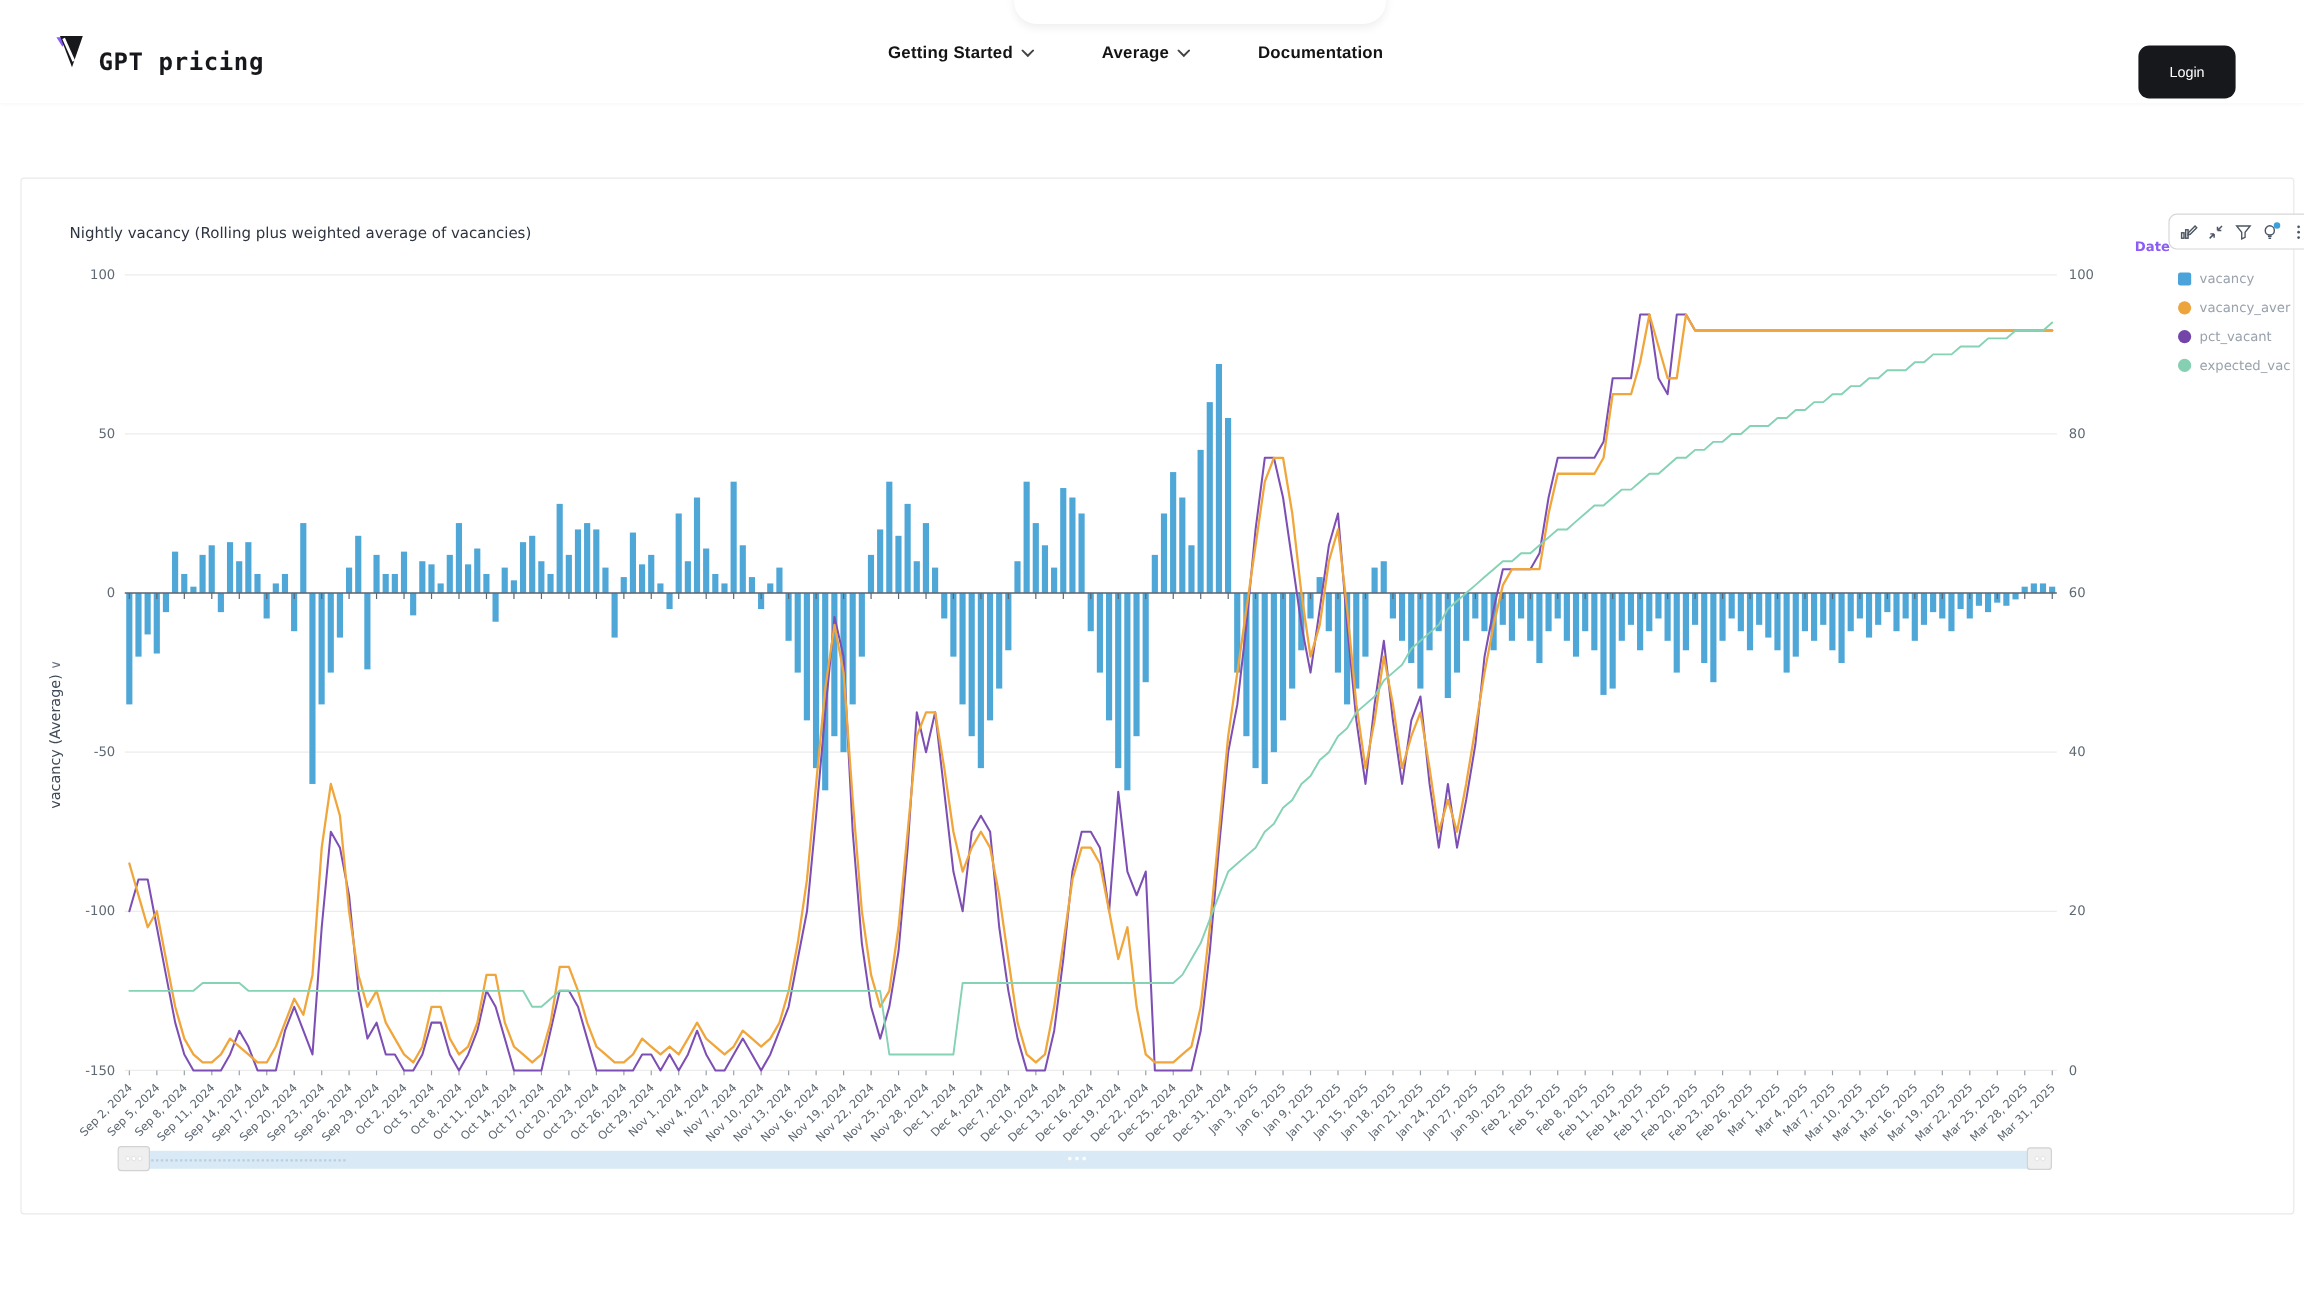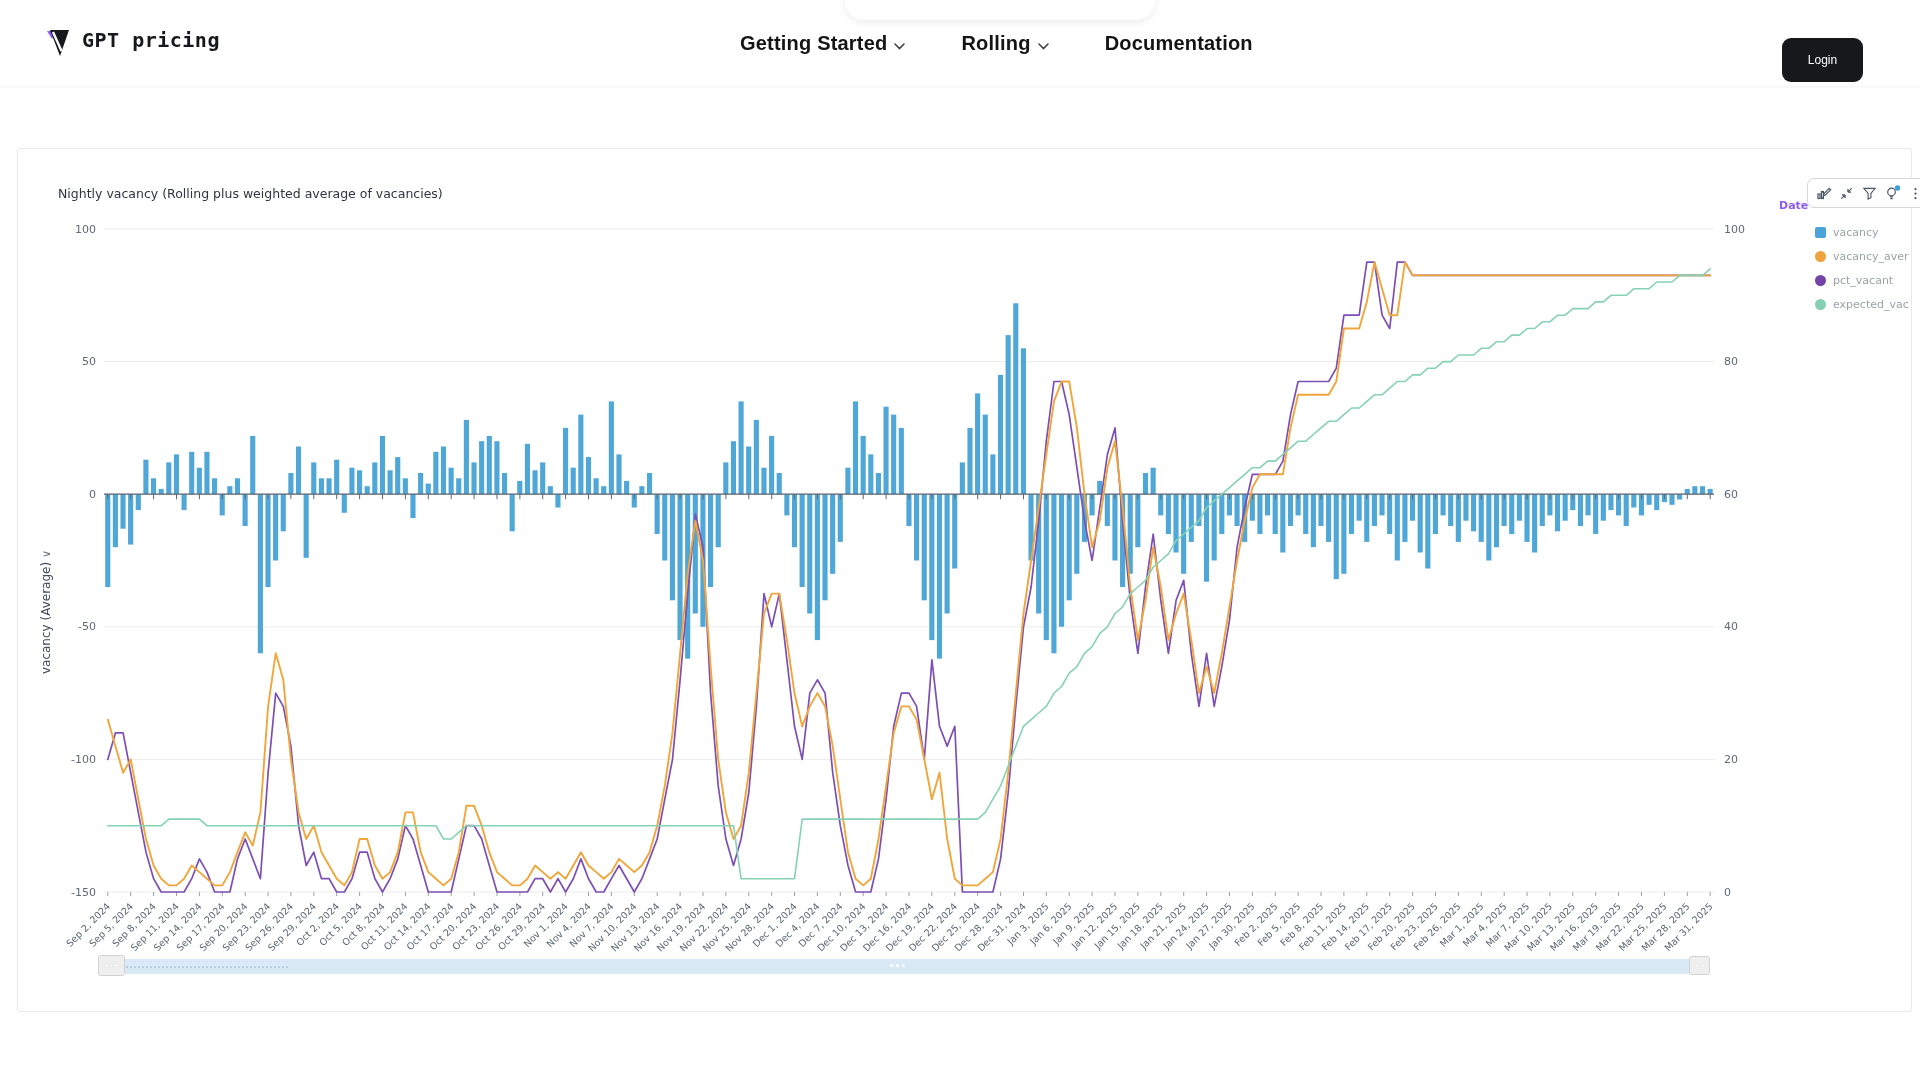--- a/index.html
+++ b/index.html
@@ -5,25 +5,25 @@
   * { margin:0; padding:0; box-sizing:border-box; }
   html,body { width:1920px; height:1080px; background:#fff; overflow:hidden;
               font-family:"Liberation Sans", sans-serif; }
   .page { position:relative; width:1920px; height:1080px; background:#fff; }
 
   
   .header { position:absolute; left:0; top:0; width:1920px; height:86px; background:#fff;
             box-shadow:0 1px 4px rgba(0,0,0,.06); z-index:5; }
   .top-pill { position:absolute; left:845px; top:-18px; width:310px; height:38px;
               border-radius:19px; background:#fff; box-shadow:0 3px 8px rgba(0,0,0,.07); }
-  .logo { position:absolute; left:46px; top:28px; display:flex; align-items:flex-start; gap:10px; }
+  .logo { position:absolute; left:46px; top:28px; display:flex; align-items:flex-end; gap:10px; }
   .logo-text { font-family:"DejaVu Sans Mono", monospace; font-weight:bold; font-size:20px;
                color:#17181b; letter-spacing:.5px; }
   .nav { position:absolute; left:740px; top:0; height:86px; display:flex; align-items:center; gap:56px; }
-  .nav-item { display:flex; align-items:center; gap:7px; font-size:20px; font-weight:600;
+  .nav-item { display:flex; align-items:center; gap:7px; font-size:14px; font-weight:600;
               color:#141414; cursor:pointer; letter-spacing:.2px; }
   .nav-item svg { margin-top:2px; }
   .login-btn { position:absolute; left:1782px; top:38px; width:81px; height:44px; border:none;
                background:#17181b; color:#fff; font-size:12px; font-weight:500; border-radius:9px;
                font-family:"Liberation Sans", sans-serif; cursor:pointer; }
 
   
   .card { position:absolute; left:17px; top:148px; width:1895px; height:864px; background:#fff;
           border:1px solid #e9e9e9; border-radius:3px; }
   .card-title { position:absolute; left:8px; top:37px; font-family:"DejaVu Sans", sans-serif;
@@ -84,21 +84,21 @@
     <div class="nav">
       <div class="nav-item">
         <span>Getting Started</span>
         <span>
           <svg width="11" height="7" viewBox="0 0 11 7">
               <path d="M1 1 L5.5 5.5 L10 1" fill="none" stroke="#444" stroke-width="1.6" stroke-linecap="round"></path>
             </svg>
         </span>
       </div>
       <div class="nav-item">
-        <span>Rolling</span>
+        <span>Average</span>
         <span>
           <svg width="11" height="7" viewBox="0 0 11 7">
               <path d="M1 1 L5.5 5.5 L10 1" fill="none" stroke="#444" stroke-width="1.6" stroke-linecap="round"></path>
             </svg>
         </span>
       </div>
       <div class="nav-item">
         <span>Documentation</span>
       </div>
     </div>

